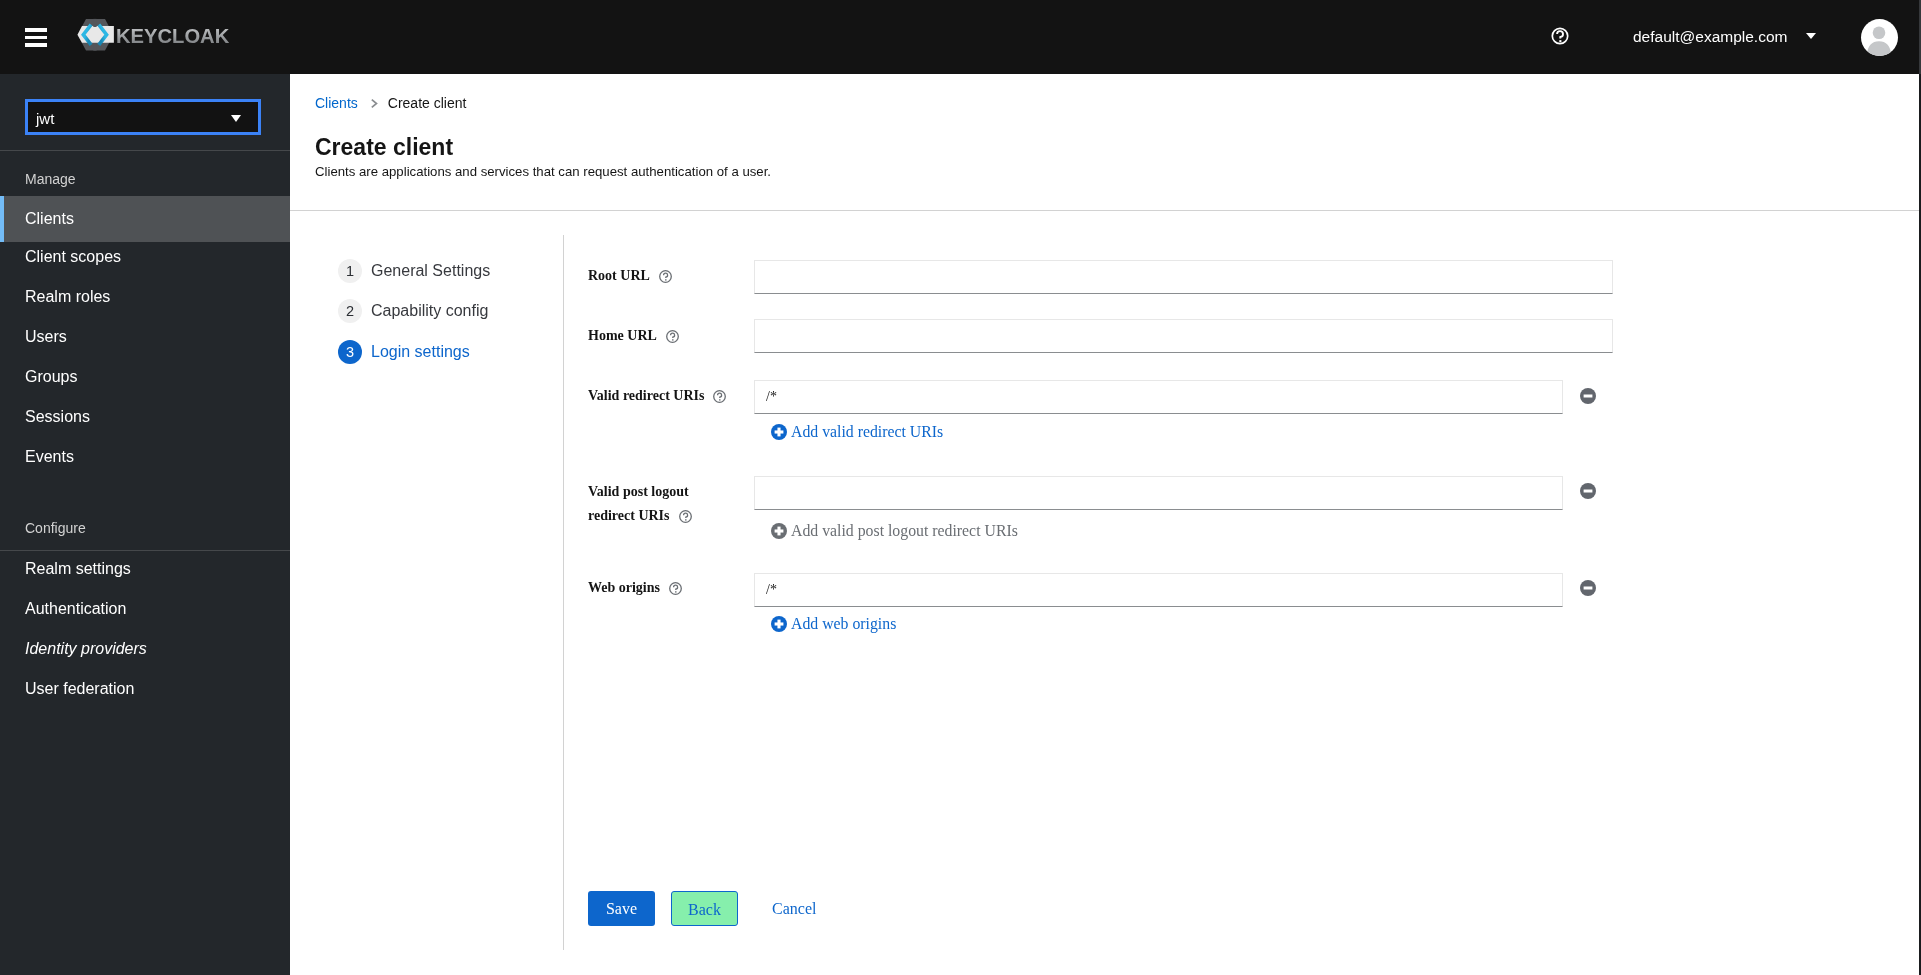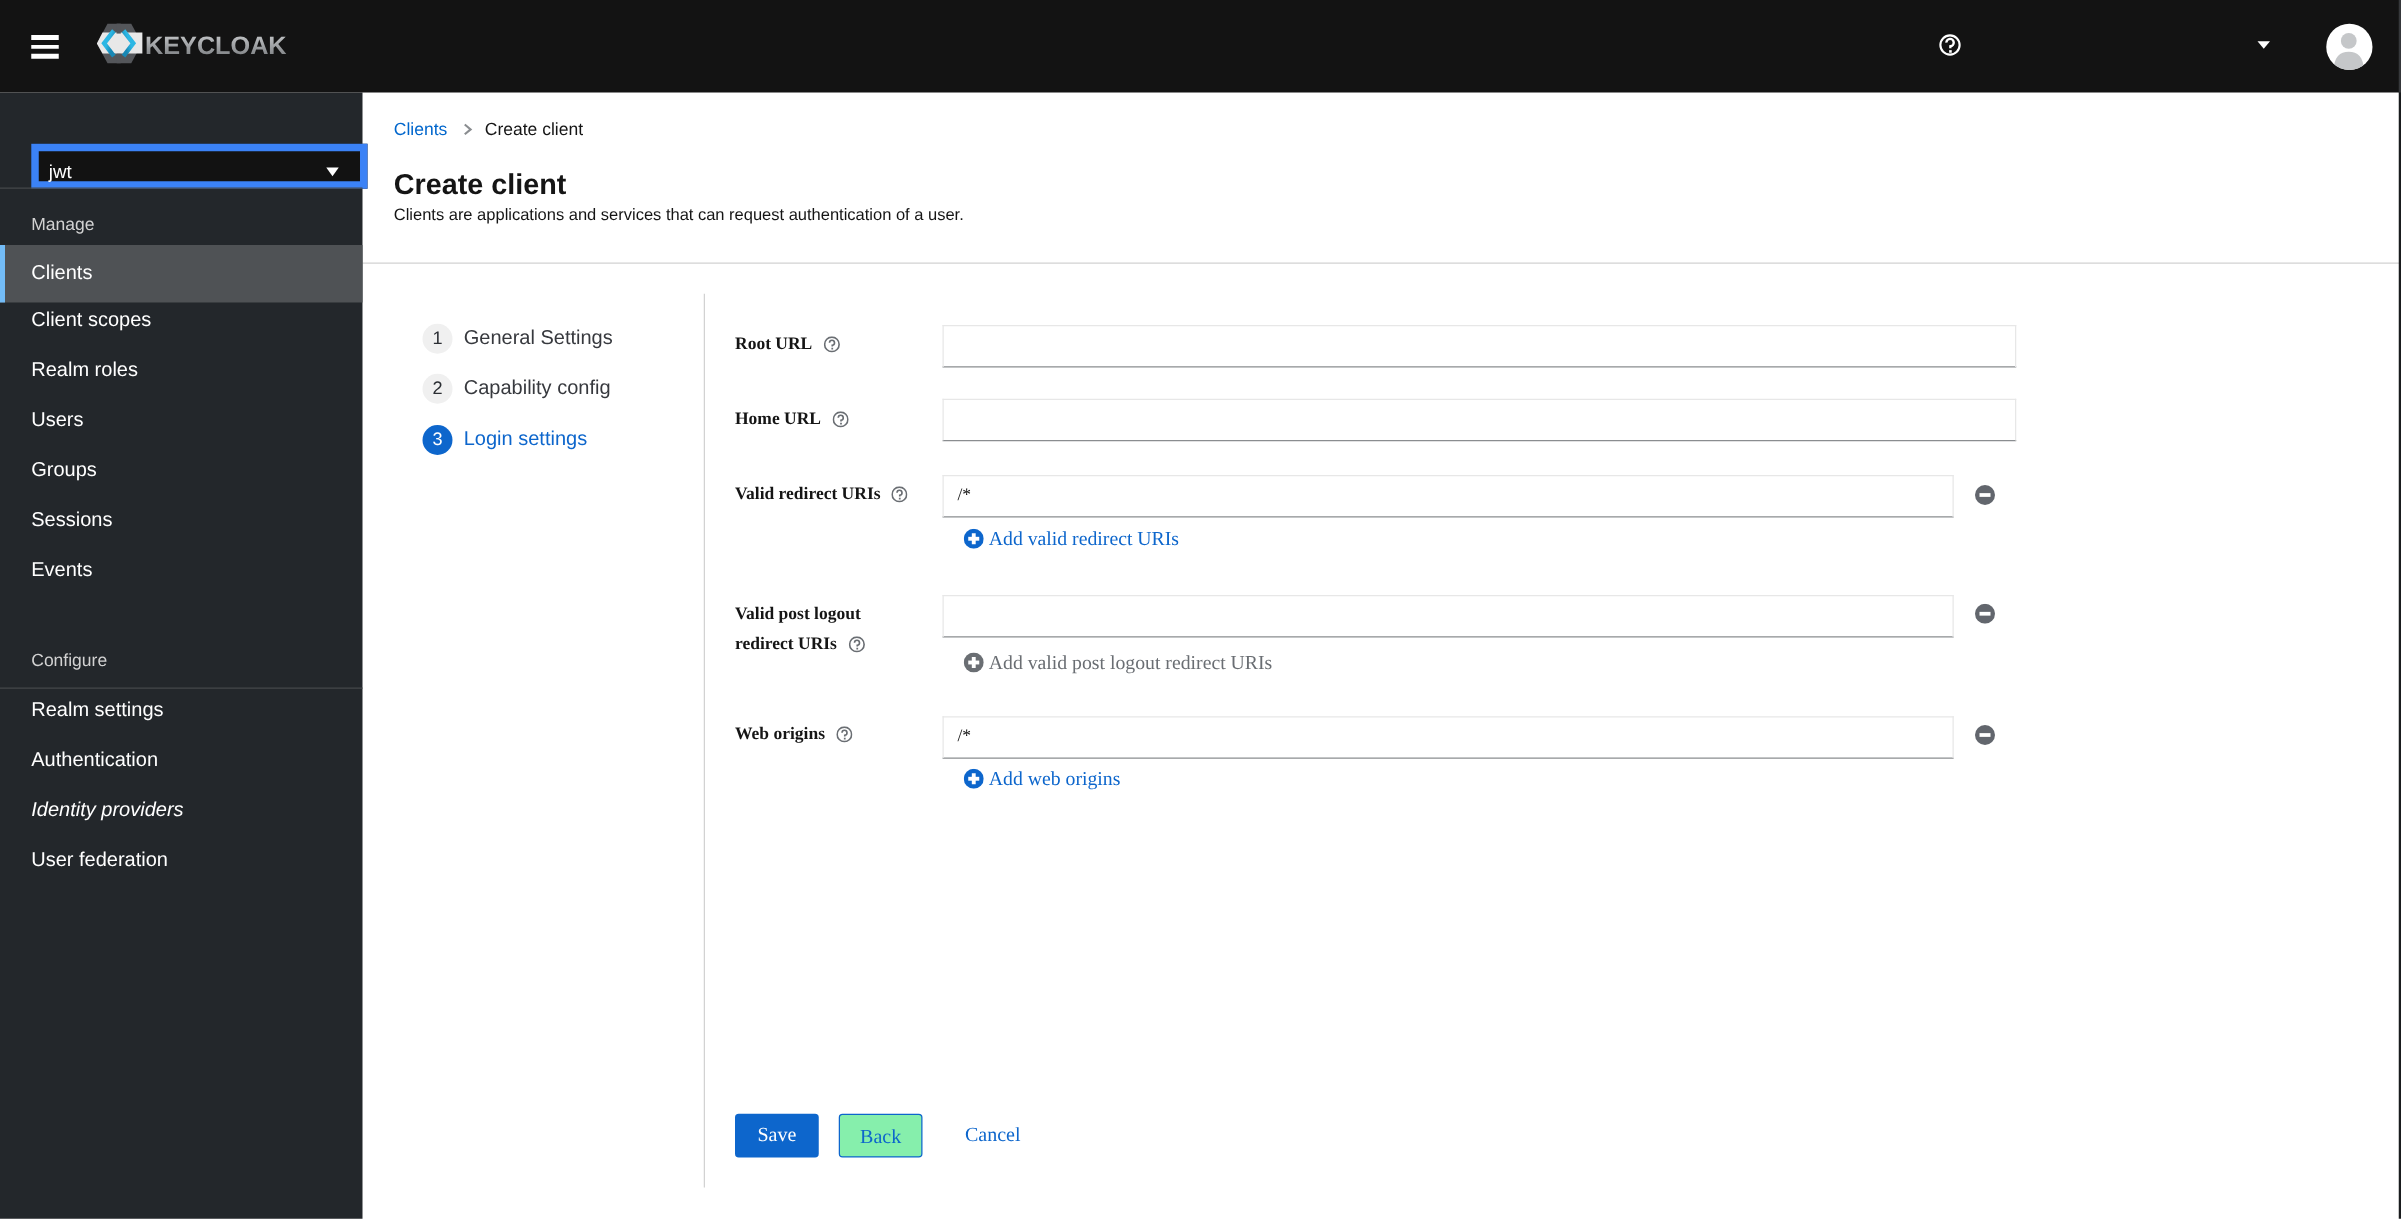--- a/index.html
+++ b/index.html
@@ -15,22 +15,22 @@
   .helpicon { position:absolute; left:1551px; top:27px; width:18px; height:18px; }
   .username { position:absolute; left:1633px; top:0; height:74px; line-height:74px; color:#fff; font-size:15.5px; }
   .caret { position:absolute; left:1806px; top:33px; width:0; height:0;
     border-left:5.7px solid transparent; border-right:5.7px solid transparent; border-top:6.9px solid #fff; }
   .avatar { position:absolute; left:1861px; top:19px; width:37px; height:37px; border-radius:50%; background:#fff; overflow:hidden; }
   .edgeline { position:absolute; right:0; top:0; width:2px; height:975px; background:#1a1c1e; z-index:99; }
   .edgelinetop { position:absolute; right:0; top:0; width:2px; height:74px; background:#36383b; z-index:100; }
 
   
   .sidebar { position:absolute; top:74px; left:0; width:290px; height:901px; background:#23272b; z-index:4; }
-  .realmsel { position:absolute; left:25px; top:25px; width:269px; height:36px; background:#121212;
-    border:6px solid #3b82f6; color:#fff; font-size:15px; line-height:34px; padding-left:8px;margin-top:16px; }
+  .realmsel { position:absolute; left:25px; top:25px; width:236px; height:36px; background:#121212;
+    border:3px solid #3b82f6; color:#fff; font-size:15px; line-height:34px; padding-left:8px; }
   .realmsel .sc { position:absolute; right:17px; top:13px; width:0; height:0;
     border-left:5px solid transparent; border-right:5px solid transparent; border-top:7px solid #fff; }
   .navsec { position:absolute; left:25px; color:#d2d2d2; font-size:14px; }
   .navitem { position:absolute; left:25px; color:#fff; font-size:16px; }
   .active-bar { position:absolute; left:0; top:122px; width:290px; height:46px; background:#4f5255;
     border-left:4px solid #73bcf7; }
   .sep { position:absolute; left:0; width:290px; height:1px; background:#45484b; }
 
   
   .main { position:absolute; top:74px; left:290px; width:1631px; height:901px; background:#fff; }
@@ -98,20 +98,21 @@
     <rect x="16.3" y="6.9" width="3.3" height="8.1" fill="#54565a"></rect>
     <rect x="16.3" y="15" width="3.3" height="15.8" fill="#e8e8e8"></rect>
     <rect x="16.3" y="30.8" width="3.3" height="7.8" fill="#54565a"></rect>
     <text x="39" y="31.3" font-family="Liberation Sans, sans-serif" font-size="20.2" font-weight="bold" fill="url(#kctxt)">KEYCLOAK</text>
   </svg>
   <svg class="helpicon" viewBox="0 0 18 18">
     <circle cx="9" cy="9" r="7.7" fill="none" stroke="#fff" stroke-width="1.7"></circle>
     <path d="M6.1,7.1 A2.95,2.95 0 1 1 9.3,10.0 L9.3,11.6" stroke="#fff" stroke-width="1.9" fill="none"></path>
     <rect x="8.3" y="13.1" width="2.1" height="2.1" fill="#fff"></rect>
   </svg>
+  <div class="username">default@example.com</div>
   <div class="caret"></div>
   <div class="avatar">
     <svg width="37" height="37" viewBox="0 0 37 37">
       <circle cx="18" cy="13.7" r="6.3" fill="#c5c7c9"></circle>
       <path d="M6,37 C6,26.5 11,22.3 18,22.3 C25,22.3 30,26.5 30,37 Z" fill="#c5c7c9"></path>
     </svg>
   </div>
 </div>
 
 <div class="sidebar">

